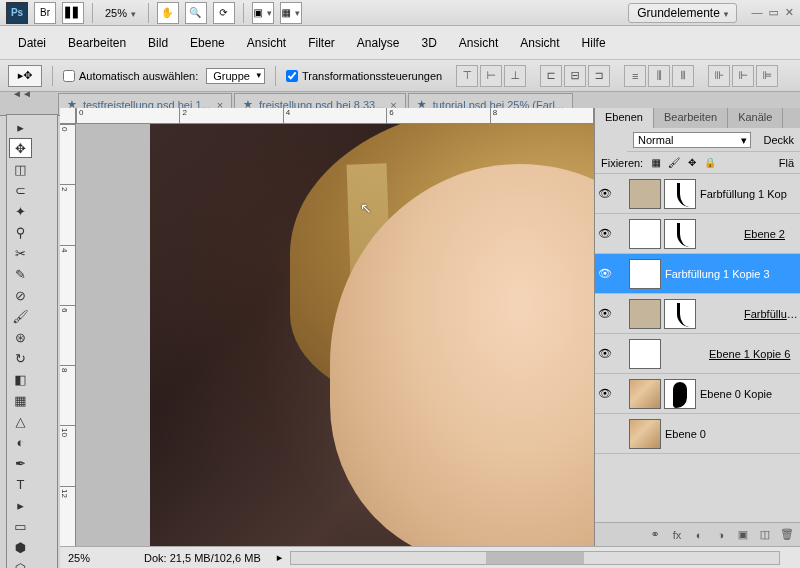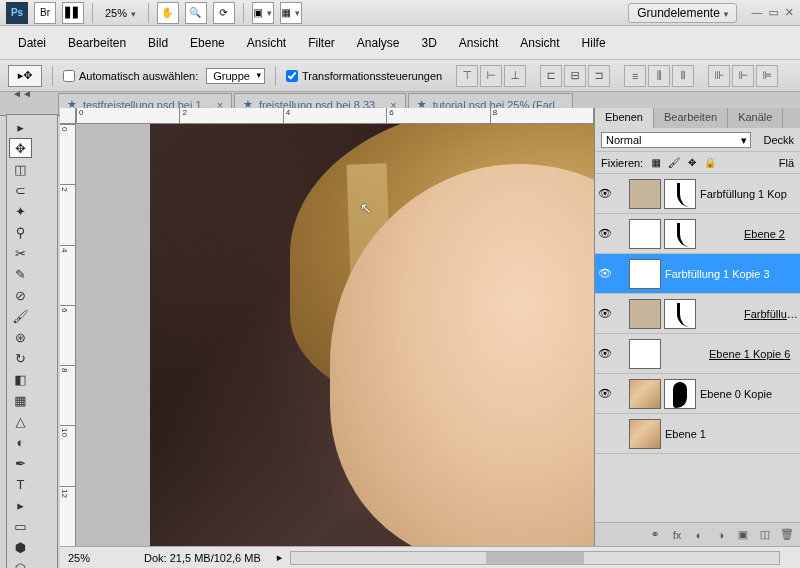--- a/index.html
+++ b/index.html
@@ -60,21 +60,21 @@
 .statusbar { position: absolute; left: 60px; right: 0; bottom: 0; height: 22px; background: #e5e5e5; border-top: 1px solid #aaa; display: flex; align-items: center; font-size: 11px; padding: 0 8px; gap: 16px; }
 .statusbar .zoom { width: 60px; }
 .scroll-h { position: absolute; left: 230px; right: 20px; height: 14px; background: #ddd; border: 1px solid #aaa; }
 .scroll-h .thumb { position: absolute; left: 40%; width: 20%; height: 100%; background: #bbb; }
 
 
 .panel { position: absolute; right: 0; top: 108px; width: 206px; bottom: 22px; background: #d8d8d8; border-left: 1px solid #888; display: flex; flex-direction: column; font-size: 11px; }
 .panel-tabs { height: 20px; display: flex; background: #c0c0c0; }
 .panel-tab { padding: 3px 10px; border-right: 1px solid #999; cursor: pointer; color: #444; }
 .panel-tab.active { background: #d8d8d8; color: #000; }
-.blend-row { height: 24px; display: flex; align-items: center; padding: 0 6px; gap: 12px; border-bottom: 1px solid #bbb; }
+.blend-row { height: 24px; display: flex; align-items: center; padding: 0 6px; gap: 12px; border-bottom: 1px solid #bbb; margin-left: 32px; }
 .blend-mode { flex: 1; background: #fff; border: 1px solid #888; padding: 1px 4px; font-size: 11px; position: relative; }
 .blend-mode::after { content: "▾"; position: absolute; right: 4px; }
 .lock-row { height: 22px; display: flex; align-items: center; padding: 0 6px; gap: 6px; border-bottom: 1px solid #bbb; }
 .lock-icons { display: flex; gap: 4px; }
 .lock-icons span { width: 14px; height: 14px; display: inline-flex; align-items: center; justify-content: center; font-size: 10px; }
 .layers-list { flex: 1; overflow: auto; }
 .layer { height: 40px; display: flex; align-items: center; border-bottom: 1px solid #bbb; padding: 0 2px; gap: 4px; }
 .layer.selected { background: #3399ff; color: #fff; }
 .layer .vis { width: 16px; text-align: center; cursor: pointer; }
 .layer .thumbs { display: flex; gap: 3px; padding-left: 12px; }
@@ -311,21 +311,21 @@
           <span class="thumb photo"></span>
           <span class="thumb mask-white"></span>
         </div>
         <div class="name">Ebene 0 Kopie</div>
       </div>
       <div class="layer">
         <div class="vis"></div>
         <div class="thumbs">
           <span class="thumb photo"></span>
         </div>
-        <div class="name">Ebene 1</div>
+        <div class="name">Ebene 0</div>
       </div>
     </div>
   <div class="panel-footer">
     <span>⚭</span>
     <span>fx</span>
     <span>◐</span>
     <span>◑</span>
     <span>▣</span>
     <span>◫</span>
     <span>🗑</span>

